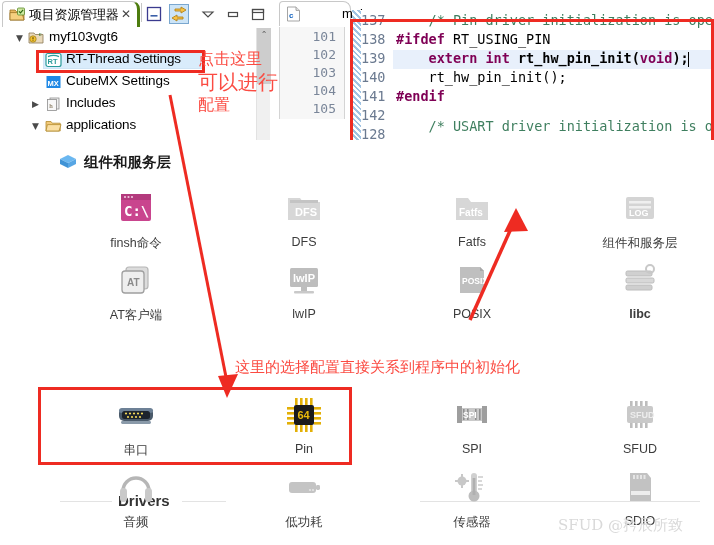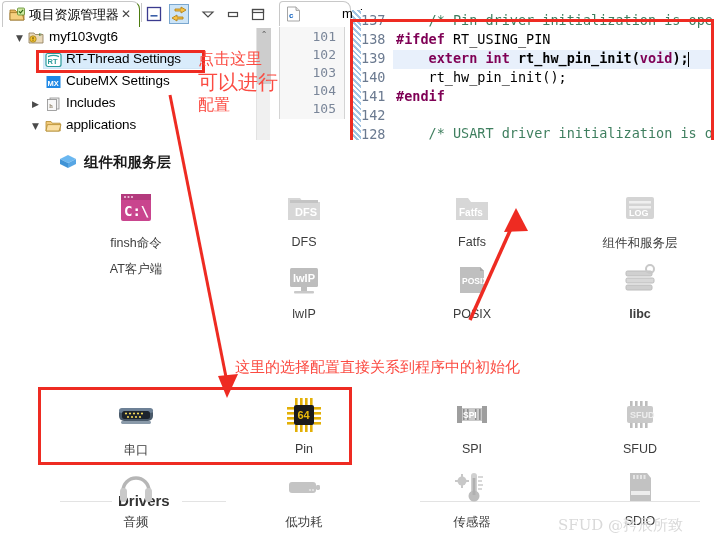--- a/index.html
+++ b/index.html
@@ -19,21 +19,21 @@
   }
   #explorer-tabrow {
     position: absolute; left: 0; top: 0; width: 272px; height: 27px;
     background: #ffffff;
   }
   .tab-shape {
     position: absolute; left: 2px; top: 1px; height: 26px; width: 138px;
     background: #ffffff;
     border-top: 1px solid #c8c8c8;
     border-left: 1px solid #c8c8c8;
-    border-right: 1px solid #4d7c0f;
+    border-right: 3px solid #4d7c0f;
     border-radius: 4px 8px 0 0;
   }
   .tab-label {
     position: absolute; left: 26px; top: 4px;
     font-size: 13px; color: #000; white-space: nowrap;
     letter-spacing: -0.2px;
   }
   .tab-close {
     position: absolute; left: 118px; top: 5px;
     font-size: 12px; color: #444; font-family: "DejaVu Sans", sans-serif;
@@ -353,21 +353,21 @@
         <div class="lnum" style="top: 40px;">139</div>
         <div class="ctext" style="top: 40px;"><span>    </span><span class="k-kw">extern int </span><span class="k-id">rt_hw_pin_init</span><span class="k-id">(</span><span class="k-kw">void</span><span class="k-id">);</span></div>
         <div class="caret" style="left: 335.6px; top: 42px;"></div>
         <div class="lnum" style="top: 59px;">140</div>
         <div class="ctext" style="top: 59px;"><span>    </span><span class="k-plain">rt_hw_pin_init();</span></div>
         <div class="lnum" style="top: 78px;">141</div>
         <div class="ctext" style="top: 78px;"><span class="k-pre">#endif</span></div>
         <div class="lnum" style="top: 97px;">142</div>
         <div class="ctext" style="top: 97px;"></div>
         <div class="lnum" style="top: 116px;">128</div>
-        <div class="ctext" style="top: 108px; margin-top: 7px;"><span>    </span><span class="k-cmt">/* USART driver initialization is o</span></div>
+        <div class="ctext" style="top: 108px;"><span>    </span><span class="k-cmt">/* USART driver initialization is o</span></div>
         <div class="lnum" style="top: 135px;">144</div>
         <div class="ctext" style="top: 135px;"><span class="k-pre">#ifdef</span><span class="k-macro"> RT_USING_SERIAL</span></div>
         <div class="lnum" style="top: 154px;">145</div>
         <div class="ctext" style="top: 154px;"><span>    </span><span class="k-kw">extern int </span><span class="k-id">rt_hw_usart_init</span><span class="k-id">(</span><span class="k-kw">void</span><span class="k-id">);</span></div>
         <div class="lnum" style="top: 173px;">146</div>
         <div class="ctext" style="top: 173px;"><span>    </span><span class="k-plain">rt_hw_usart_init();</span></div>
         <div class="lnum" style="top: 192px;">147</div>
         <div class="ctext" style="top: 192px;"><span class="k-pre">#endif</span></div>
       </div>
   </div>
@@ -423,20 +423,27 @@
             <svg width="46" height="46" viewBox="0 0 46 46">
       <rect x="9" y="12" width="28" height="22" rx="2" fill="#d4d4d4"></rect>
       <rect x="12" y="16" width="22" height="2.5" fill="#efefef"></rect>
       <rect x="12" y="21" width="22" height="2.5" fill="#efefef"></rect>
       <text x="12" y="31" font-size="9" font-weight="bold" fill="#fff" font-family="sans-serif">LOG</text>
             </svg>
           </div>
           <div class="cap">组件和服务层</div>
         </div>
         <div class="item" style="left: 88px; top: 117px;">
+          <div class="ico">
+            <svg width="46" height="46" viewBox="0 0 46 46">
+      <rect x="13" y="10" width="22" height="22" rx="3" fill="#dcdcdc" stroke="#b6b6b6" stroke-width="1.2"></rect>
+      <rect x="9" y="14" width="22" height="22" rx="3" fill="#eeeeee" stroke="#9f9f9f" stroke-width="1.3"></rect>
+      <text x="14" y="29" font-size="10" font-weight="bold" fill="#8a8a8a" font-family="sans-serif">AT</text>
+            </svg>
+          </div>
           <div class="cap">AT客户端</div>
         </div>
         <div class="item" style="left: 256px; top: 117px;">
           <div class="ico">
             <svg width="46" height="46" viewBox="0 0 46 46">
       <rect x="9" y="11" width="28" height="19" rx="1.5" fill="#bdbdbd"></rect>
       <text x="12" y="25" font-size="11" font-weight="bold" fill="#ffffff" font-family="sans-serif">lwIP</text>
       <rect x="20" y="30" width="6" height="4" fill="#bdbdbd"></rect>
       <rect x="13" y="34" width="20" height="2.6" rx="1" fill="#c9c9c9"></rect>
             </svg>

